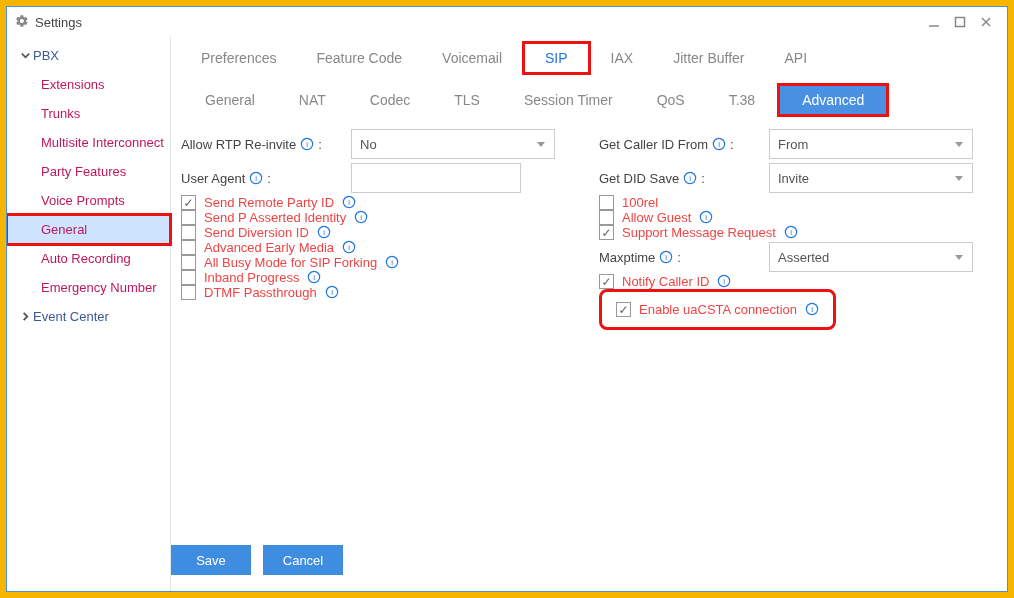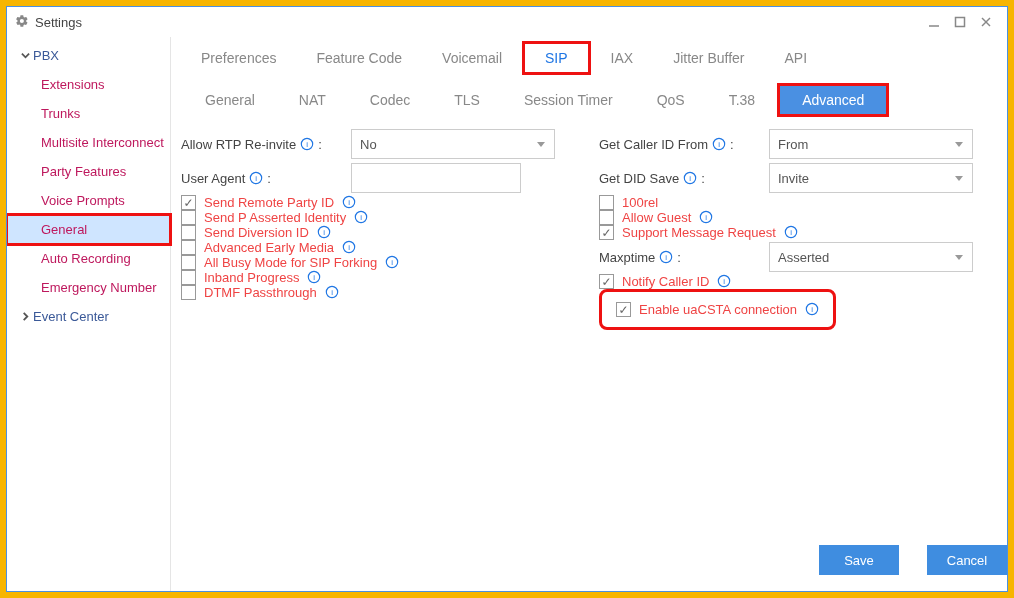--- a/index.html
+++ b/index.html
@@ -32,21 +32,21 @@
   .row { display: flex; align-items: center; min-height: 34px; }
   .lbl { font-size: 13px; color: #444; display: flex; align-items: center; gap: 4px; min-width: 170px; }
   .info-icon { display: inline-flex; }
   .info-icon svg { width: 14px; height: 14px; }
   .select { border: 1px solid #ccc; height: 30px; width: 204px; display: flex; align-items: center; justify-content: space-between; padding: 0 8px; font-size: 13px; color: #555; cursor: pointer; background: #fff; }
   .select .caret svg { width: 10px; height: 10px; fill: #999; }
   .text-input { border: 1px solid #ccc; height: 30px; width: 170px; padding: 0 8px; font-size: 13px; }
   .checkbox-row { display: flex; gap: 8px; font-size: 13px; color: #ef4444; }
   .chk { width: 15px; height: 15px; border: 1px solid #999; background: #fff; display: inline-flex; align-items: center; justify-content: center; cursor: pointer; }
   .chk.checked::after { content: "✓"; font-size: 12px; color: #666; line-height: 1; }
-  .btnbar { display: flex; justify-content: flex-end; gap: 28px; padding: 14px 0 16px 0; }
+  .btnbar { display: flex; justify-content: flex-start; gap: 12px; padding: 14px 0 16px 0; }
   .btn { min-width: 80px; height: 30px; display: flex; align-items: center; justify-content: center; font-size: 13px; color: #fff; background: #3f8de0; cursor: pointer; border: none; }
   .btn.cancel { background: #3f8de0; }
   .highlight-red { outline: 3px solid #e11; outline-offset: -1px; }
   .highlight-red-box { border: 3px solid #e11; }
 </style>
 </head>
 <body>
 
 <div class="outer-frame">
   <div class="window">

